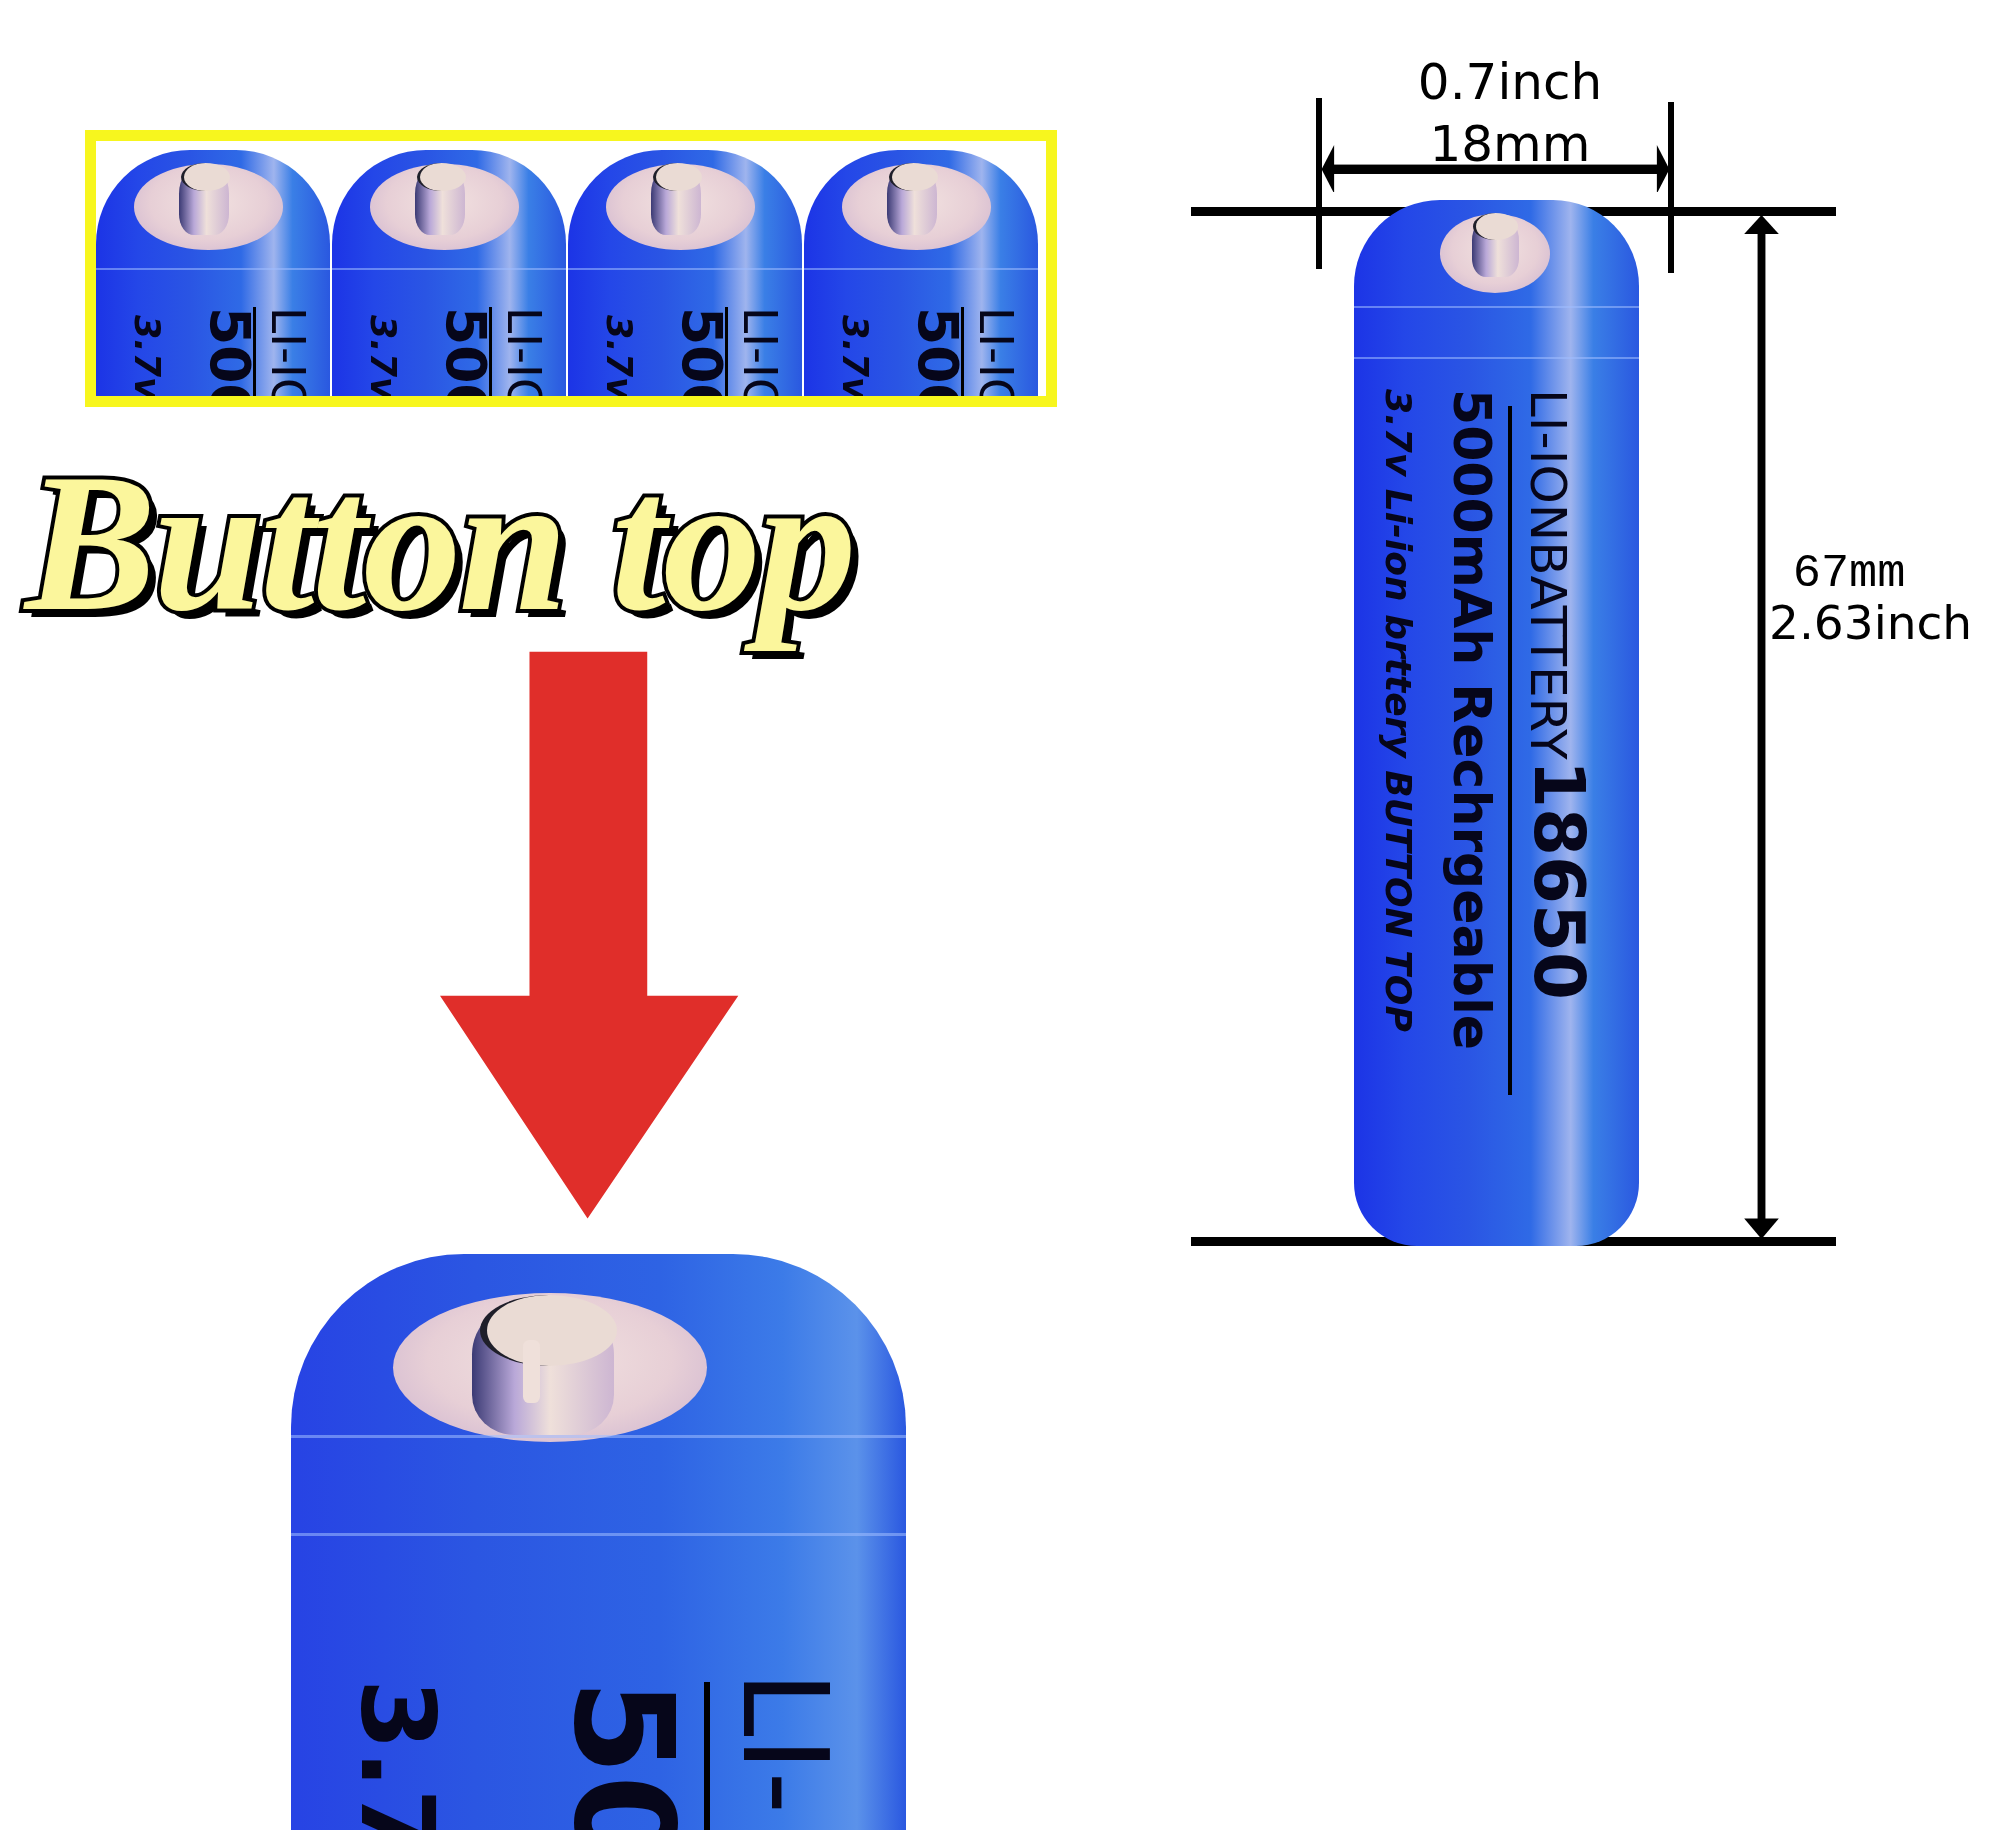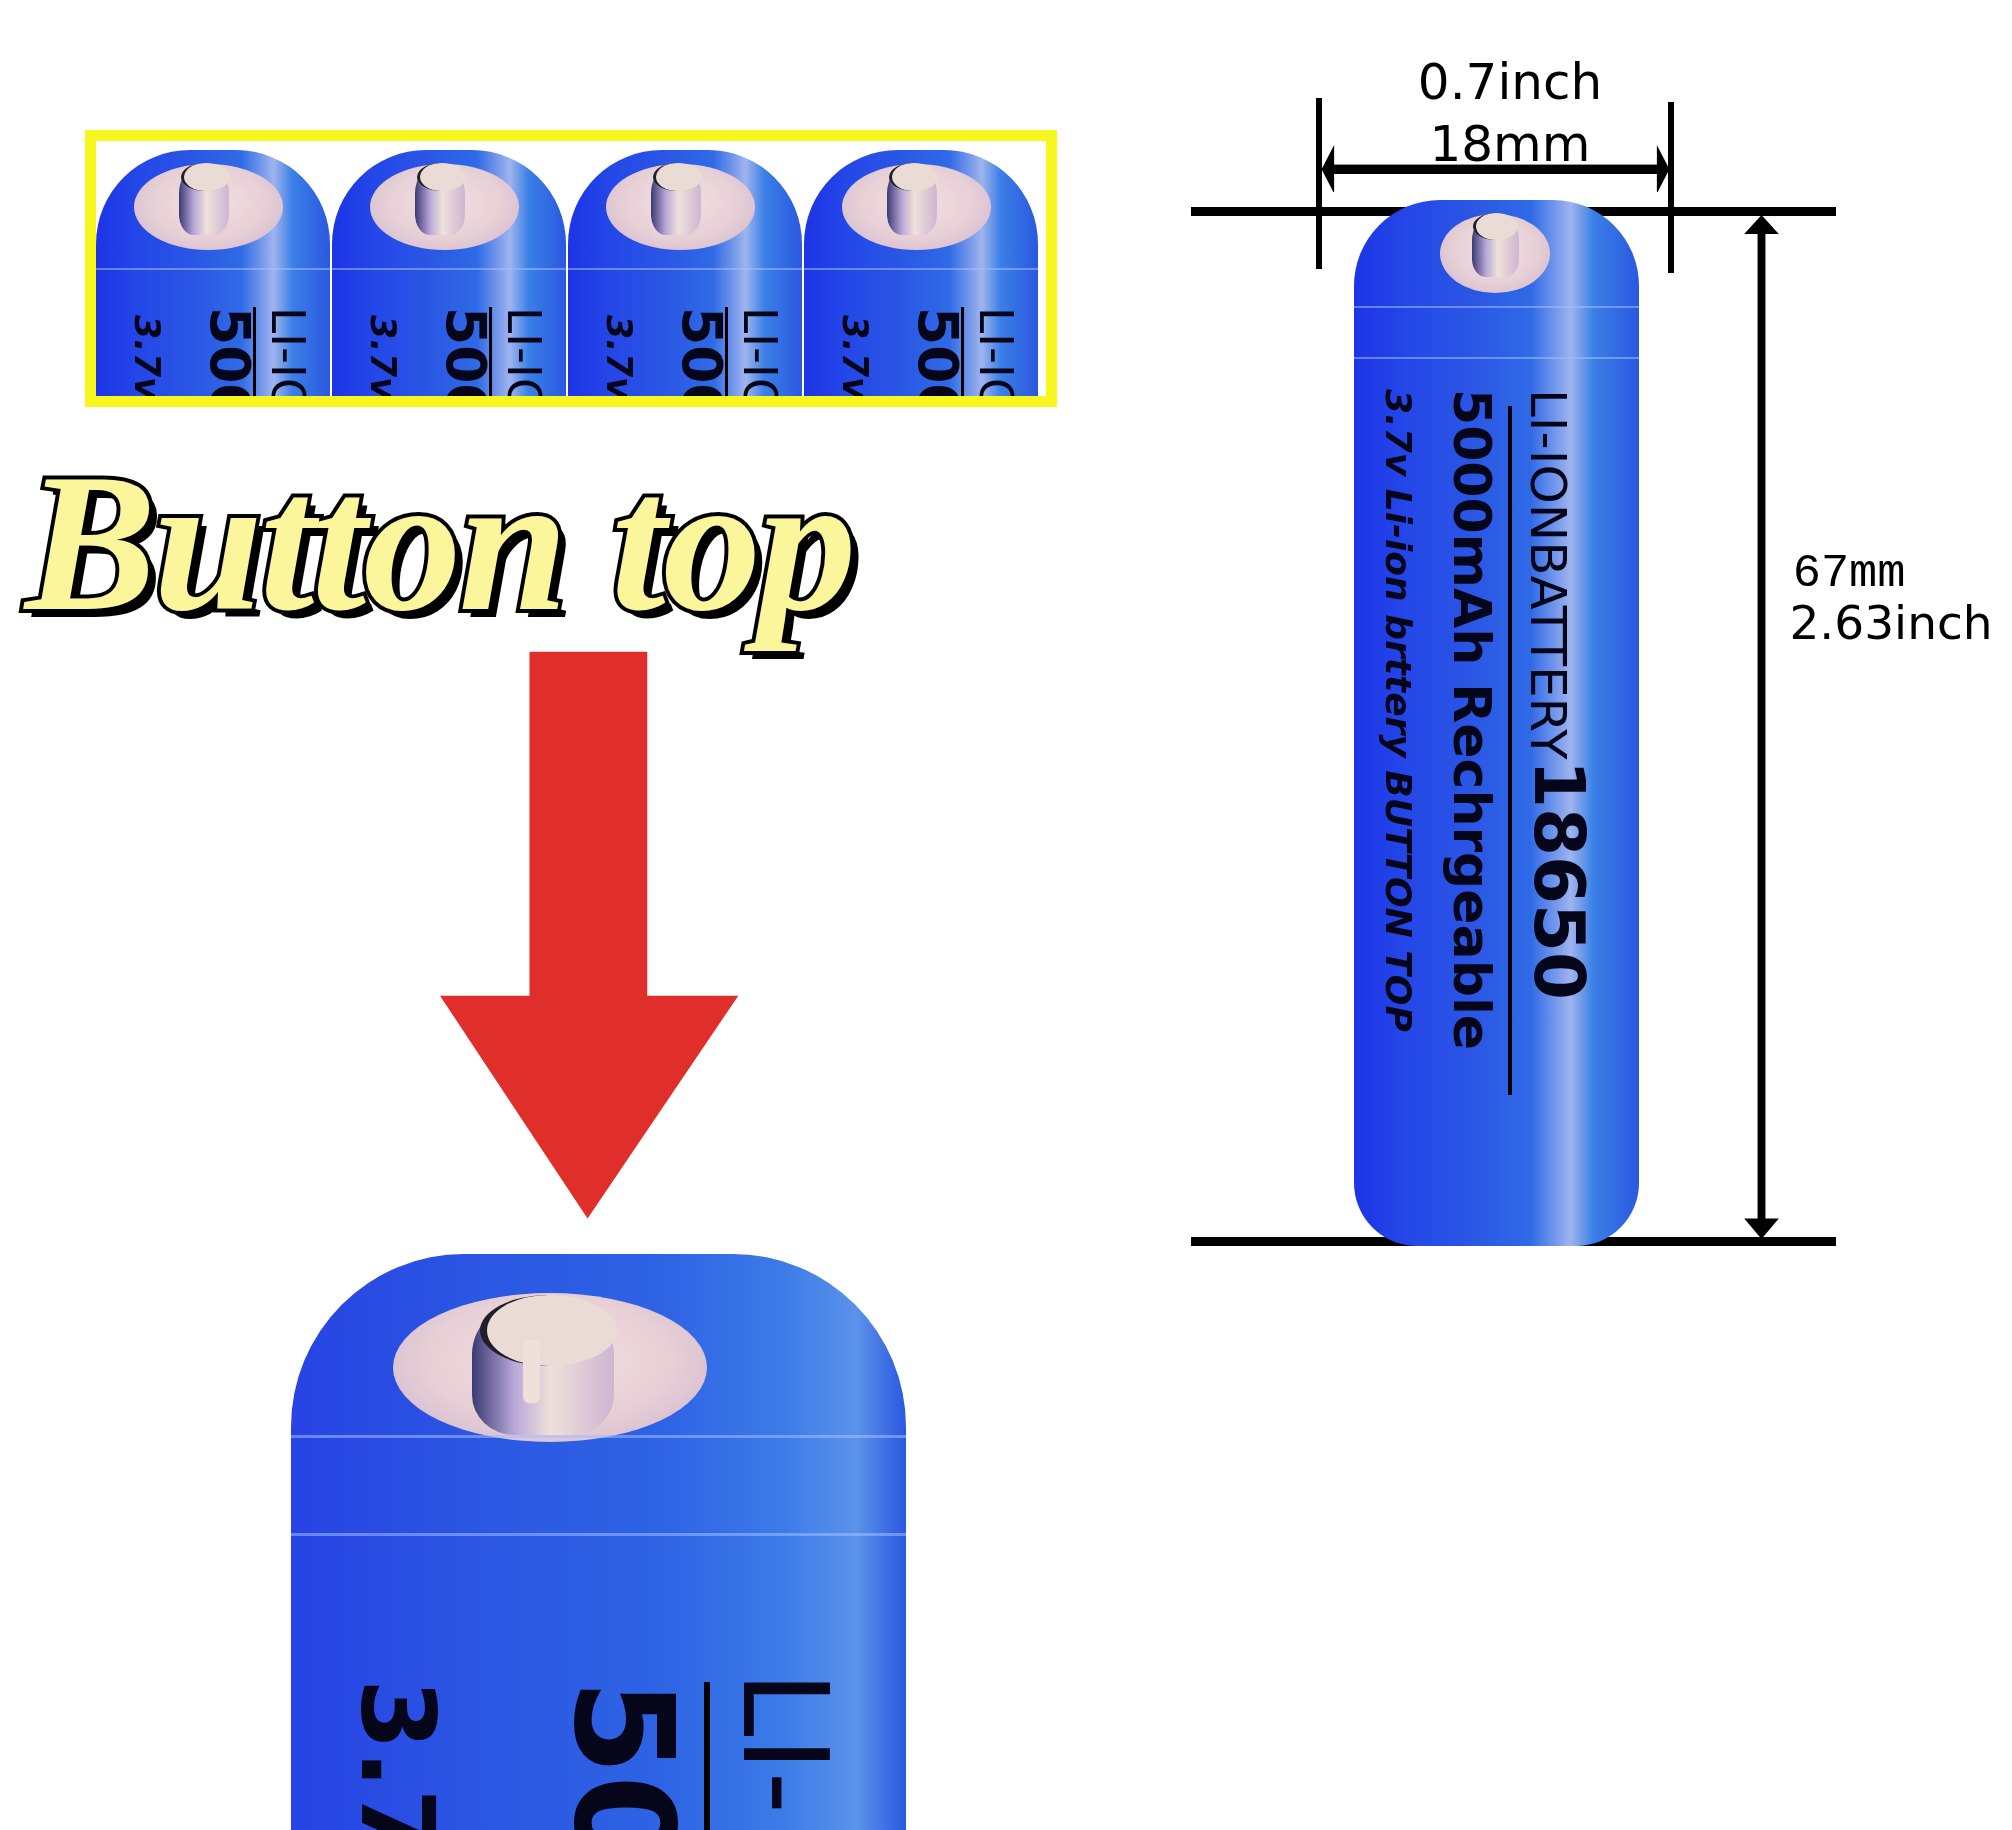--- a/index.html
+++ b/index.html
@@ -132,21 +132,21 @@
 <div class="bar" style="left:1191px; top:207px; width:645px; height:9.4px;"></div>
 <div class="bar" style="left:1191px; top:1237px; width:645px; height:9.4px;"></div>
 
 <svg class="abs" style="left:1744px; top:215px;" width="35" height="1024" viewBox="0 0 44 1302">
   <rect x="17" y="20" width="10" height="1262" fill="#000"></rect>
   <polygon points="22,0 0,24 44,24" fill="#000"></polygon>
   <polygon points="22,1302 0,1276 44,1276" fill="#000"></polygon>
 </svg>
 
 <div class="dim-text" style="left:1777px; top:550px; width:189px; font-size:47px; text-align:left; padding-left:15.7px; box-sizing:border-box;font-family:Liberation Mono, monospace;">67mm</div>
-<div class="dim-text" style="left:1769px; top:599px; width:244px; font-size:47px; text-align:center;">2.63inch</div>
+<div class="dim-text" style="left:1769px; top:599px; width:244px; font-size:47px; text-align:left;">2.63inch</div>
 
 <div class="cell" style="left:1354px; top:200px; width:285px; height:1046px; border-radius:86px 86px 63px 63px;">
   <div class="terminal" style="left:86px; top:14px; width:110px; height:79px;"></div>
   <div class="nub" style="left:118px; top:15.7px; width:47px; height:61px;"></div>
   <div class="nub-top" style="left:119px; top:12.6px; width:42px; height:27px;"></div>
   <div class="cap-ring" style="top:106px;"></div>
   <div class="cap-ring" style="top:157px;"></div>
 
   <div class="label-v" style="left:165px; top:189px; display:flex; align-items:flex-end;">
     <span style="font-size:50px; font-weight:normal;">LI-IONBATTERY</span>

